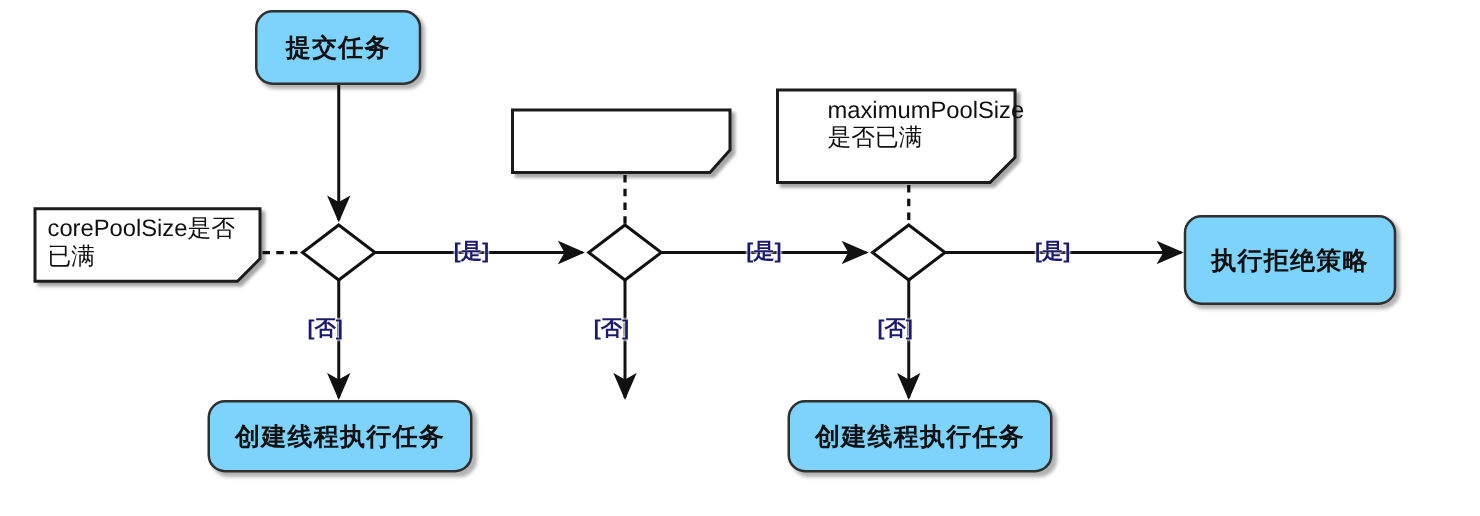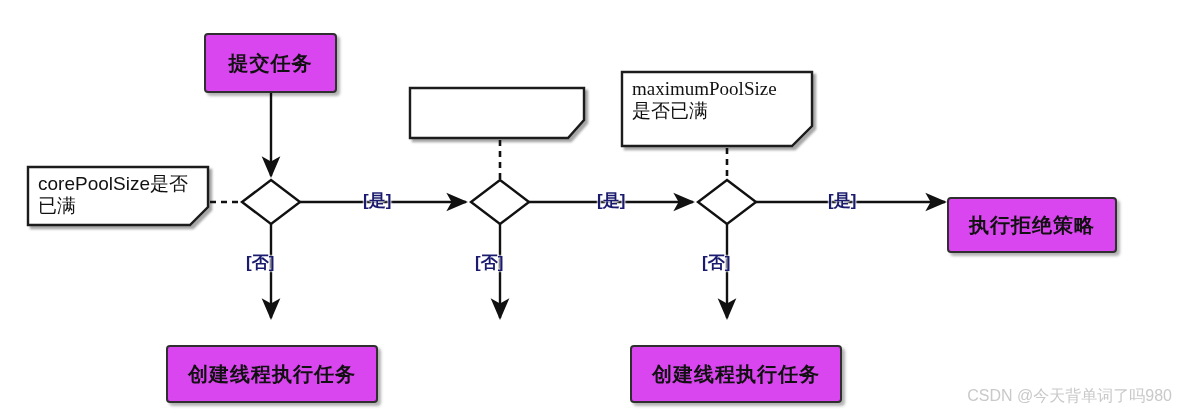--- a/index.html
+++ b/index.html
@@ -21,33 +21,32 @@
     position: absolute;
     left: 0;
     top: 0;
     width: 1184px;
     height: 413px;
   }
   
   .act {
     position: absolute;
     box-sizing: border-box;
-    background: #d946ef;
+    background: #7dd3fc;
     border: 2px solid #2f2f2f;
-    border-radius: 4px;
+    border-radius: 14px;
     display: flex;
     align-items: center;
     justify-content: center;
     color: #111111;
     font-weight: bold;
     font-size: 20px;
     letter-spacing: 1px;
     box-shadow: 3px 3px 3px rgba(0,0,0,0.30);
     z-index: 3;
-    margin-top: 25px;
   }
   
   .note {
     position: absolute;
     z-index: 3;
   }
   .note-text {
     position: absolute;
     left: 10px;
     top: 6px;
@@ -119,45 +118,44 @@
     <line x1="500" y1="224" x2="500" y2="318" stroke="#111111" stroke-width="2.4" marker-end="url(#arrowhead)"></line>
     <line x1="727" y1="224" x2="727" y2="318" stroke="#111111" stroke-width="2.4" marker-end="url(#arrowhead)"></line>
   </svg>
 
   <div class="note" style="left:28px; top:167px; width:180px; height:58px;border-radius:17px;">
     <div class="note-text">corePoolSize是否
 已满</div>
   </div>
 
 
-  <div class="note" style="left:622px; top:72px; width:190px; height:86px;font-family:Liberation Serif, serif;">
+  <div class="note" style="left:652px; top:72px; width:190px; height:86px;">
     <div class="note-text">maximumPoolSize
 是否已满</div>
   </div>
 
   <div class="act" style="left:204px; top:8px; width:133px; height:60px;">
     <span>提交任务</span>
   </div>
 
-  <div class="act" style="left:947px; top:172px; width:170px; height:56px;text-align:right;">
+  <div class="act" style="left:947px; top:172px; width:170px; height:72px;text-align:right;">
     <span>执行拒绝策略</span>
   </div>
 
   <div class="act" style="left:166px; top:320px; width:212px; height:58px;">
     <span>创建线程执行任务</span>
   </div>
 
 
   <div class="act" style="left:630px; top:320px; width:212px; height:58px;">
     <span>创建线程执行任务</span>
   </div>
 
   <div class="edge-label" style="left:363px; top:189px;">[是]</div>
   <div class="edge-label" style="left:597px; top:189px;">[是]</div>
   <div class="edge-label" style="left:828px; top:189px;">[是]</div>
 
   <div class="edge-label" style="left:246px; top:251px;">[否]</div>
   <div class="edge-label" style="left:475px; top:251px;">[否]</div>
   <div class="edge-label" style="left:702px; top:251px;">[否]</div>
 
-  <div class="watermark">CSDN @今天背单词了吗980</div>
 
 </div>
 
 </body></html>

